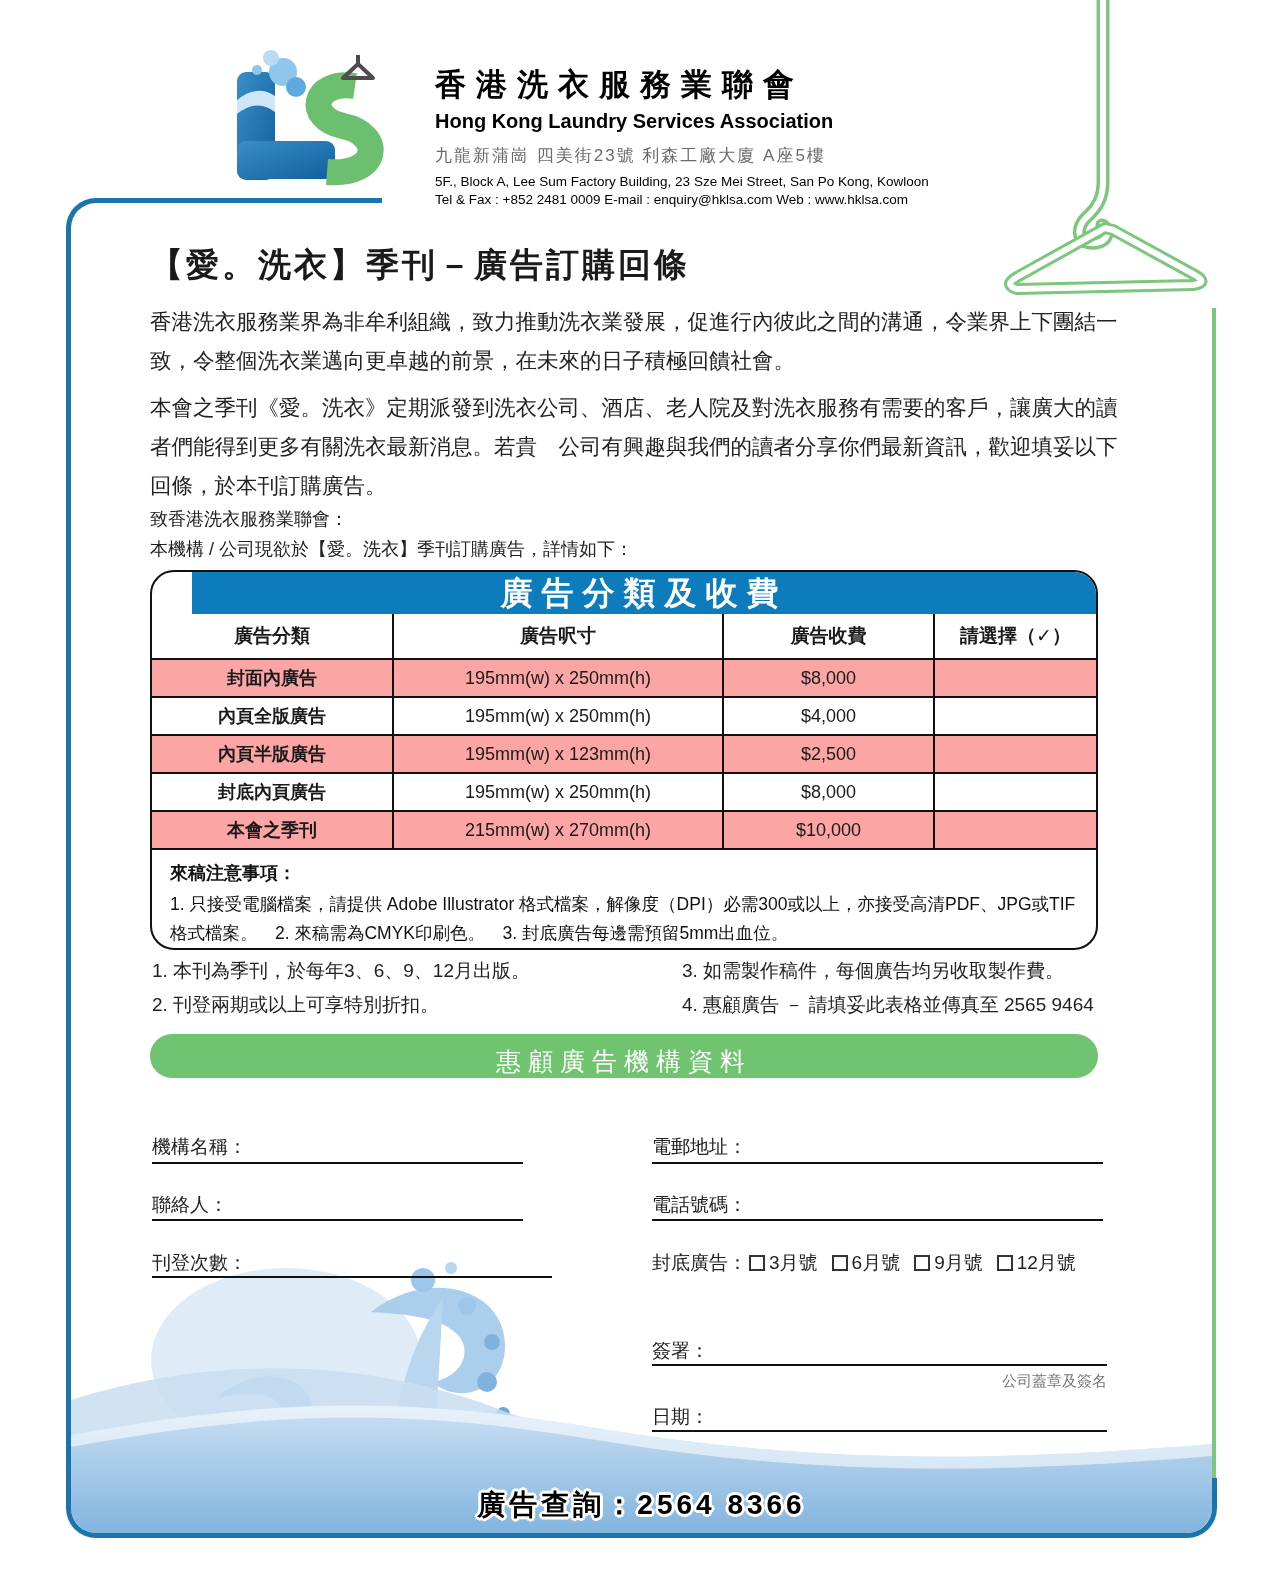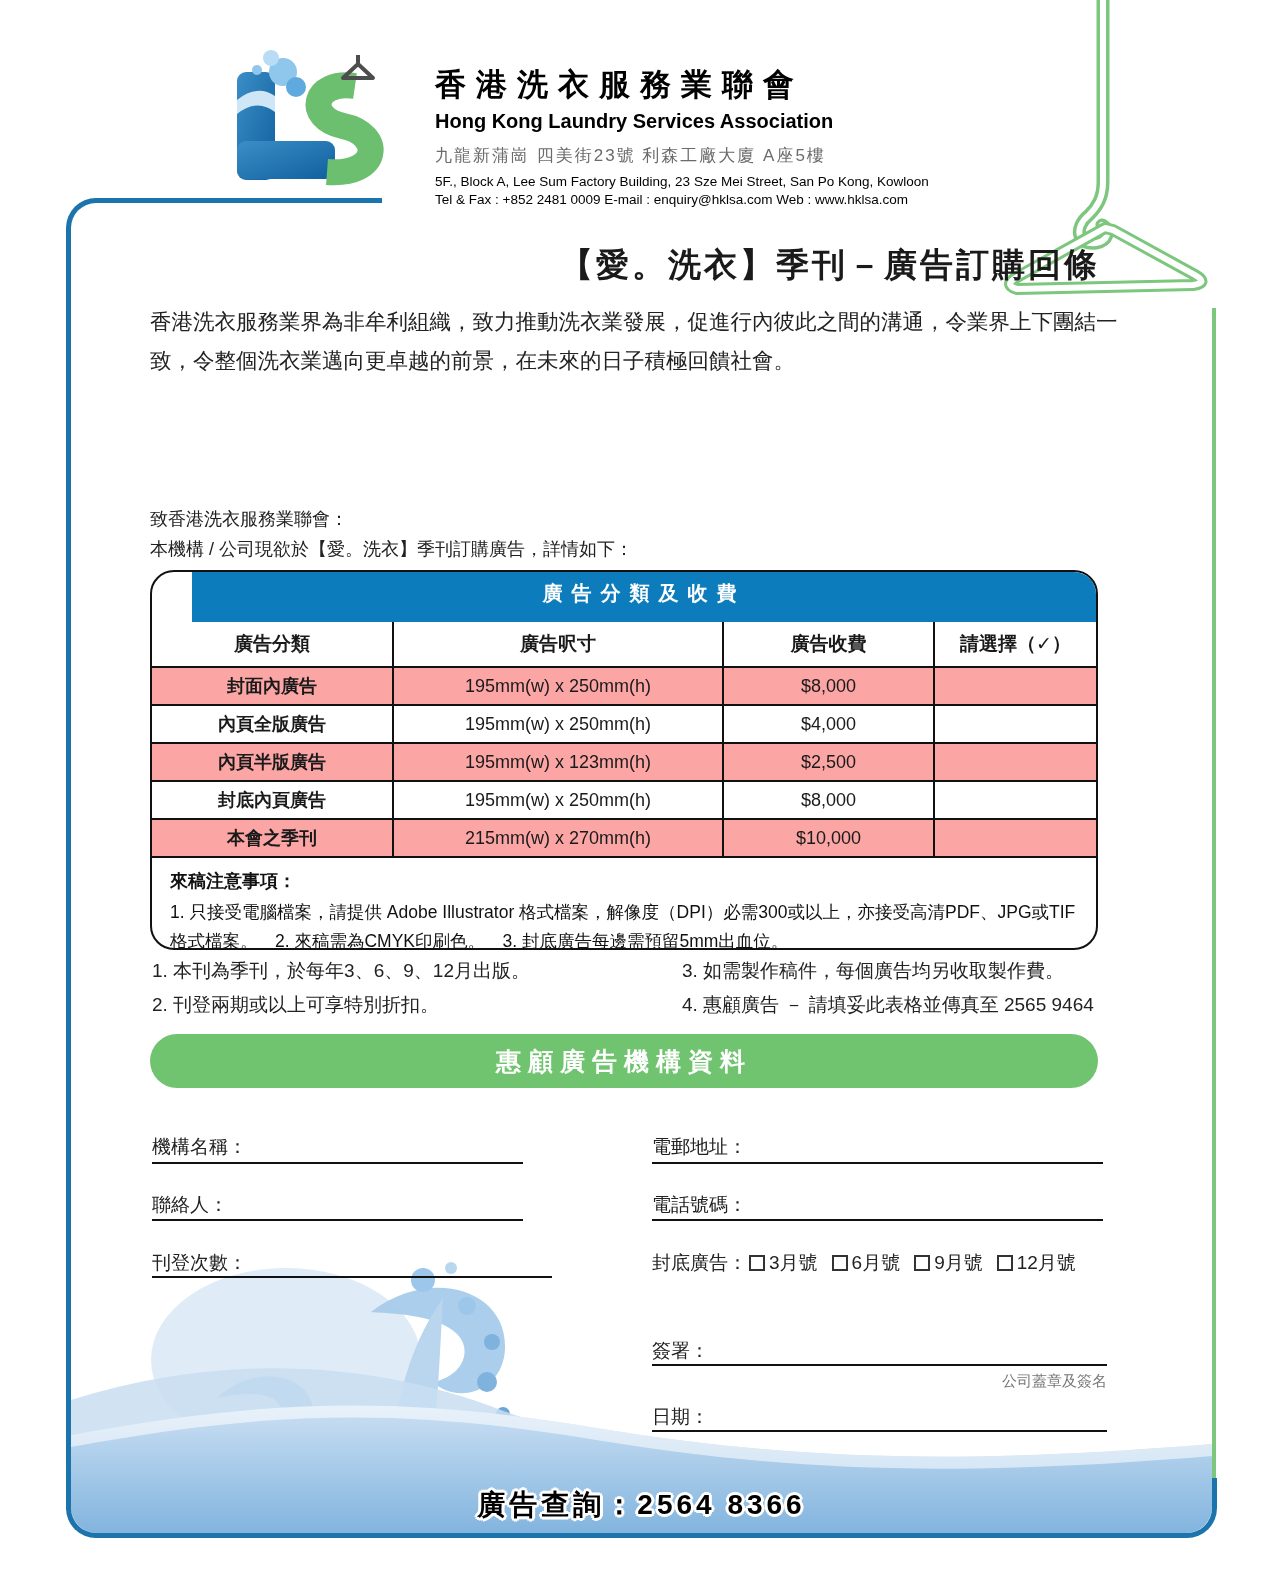--- a/index.html
+++ b/index.html
@@ -24,52 +24,52 @@
   .hdr-zh { font-size:31px; font-weight:bold; letter-spacing:10px; color:#000; white-space:nowrap; }
   .hdr-en { font-size:20px; font-weight:bold; color:#000; margin-top:4px; letter-spacing:0px; }
   .hdr-addr-zh { font-size:17px; color:#6b6b6b; margin-top:11px; letter-spacing:2px; }
   .hdr-addr-en { font-size:13.5px; color:#000; margin-top:7px; }
   .hdr-tel { font-size:13.5px; color:#000; margin-top:3px; }
 
   
   .hanger { position:absolute; left:985px; top:0px; z-index:2; }
 
   
-  .doc-title { position:absolute; left:150px; top:243px; width:950px; text-align:right;
+  .doc-title { position:absolute; left:150px; top:243px; width:950px; text-align:left;
     font-size:33px; font-weight:bold; letter-spacing:3px; z-index:5; }
   .para { position:absolute; left:150px; width:978px; font-size:21.5px; line-height:39px; color:#222; }
   .para1 { top:303px; }
   .para2 { top:389px; }
   .salut { position:absolute; left:150px; top:507px; font-size:18px; color:#222; }
   .intent { position:absolute; left:150px; top:537px; font-size:18px; color:#222; }
 
   
   .feebox { position:absolute; left:150px; top:570px; width:948px; height:380px;
     border:2px solid #111; border-radius:24px; overflow:hidden; background:#fff; z-index:2; }
-  .feeband { height:50px; background:#0d7cbd; color:#fff; text-align:center; line-height:42px;
-    font-size:20px; font-weight:bold; letter-spacing:9px;margin-left:40px; }
+  .feeband { height:42px; background:#0d7cbd; color:#fff; text-align:center; line-height:42px;
+    font-size:32px; font-weight:bold; letter-spacing:9px;margin-left:40px; }
   .frow { display:flex; width:100%; }
   .frow > div { border-right:2px solid #111; display:flex; align-items:center; justify-content:center; }
   .frow > div:last-child { border-right:none; }
   .c1 { width:242px; } .c2 { width:330px; } .c3 { width:211px; } .c4 { flex:1; }
   .fhead { height:46px; border-bottom:2px solid #111; font-weight:bold; font-size:19px; }
   .fdata { height:38px; font-size:18px; border-bottom:2px solid #111; }
   .fdata .c1 { font-weight:bold; }
   .shade { background:#fca5a5; }
   .notes { padding:9px 18px 0 18px; font-size:17.5px; line-height:1.62; color:#111; }
   .notes-title { font-weight:bold; font-size:18px; margin-bottom:2px; }
 
   
   .term { position:absolute; font-size:19px; color:#222; z-index:2; }
   .term1 { left:152px; top:958px;text-align:center; } .term2 { left:152px; top:992px; }
   .term3 { left:682px; top:958px; } .term4 { left:682px; top:992px; }
 
   
-  .greenbar { position:absolute; left:150px; top:1034px; width:948px; height:54px; background:#70c46f;
-    border-radius:27px; color:#fff; font-size:25px; font-weight:bold; letter-spacing:7px;
+  .greenbar { position:absolute; left:150px; top:1034px; width:948px; height:44px; background:#70c46f;
+    border-radius:27px; color:#fff; font-size:25px; font-weight:normal; letter-spacing:7px;
     text-align:center; line-height:54px; z-index:2; }
 
   
   .flabel { position:absolute; font-size:19px; color:#222; z-index:2; }
   .fline { position:absolute; height:0; border-bottom:2px solid #111; z-index:2; }
   .lab-org { left:152px; top:1134px; }   .line-org { left:152px; top:1162px; width:371px; }
   .lab-email { left:652px; top:1134px; } .line-email { left:652px; top:1162px; width:451px; }
   .lab-contact { left:152px; top:1192px; } .line-contact { left:152px; top:1219px; width:371px; }
   .lab-phone { left:652px; top:1192px; }  .line-phone { left:652px; top:1219px; width:451px; }
   .lab-times { left:152px; top:1250px; }  .line-times { left:152px; top:1276px; width:400px; }
@@ -171,20 +171,21 @@
   <div class="hdr">
     <div class="hdr-zh">香港洗衣服務業聯會</div>
     <div class="hdr-en">Hong Kong Laundry Services Association</div>
     <div class="hdr-addr-zh">九龍新蒲崗 四美街23號 利森工廠大廈 A座5樓</div>
     <div class="hdr-addr-en">5F., Block A, Lee Sum Factory Building, 23 Sze Mei Street, San Po Kong, Kowloon</div>
     <div class="hdr-tel">Tel &amp; Fax : +852 2481 0009   E-mail : enquiry@hklsa.com   Web : www.hklsa.com</div>
   </div>
 
   <div class="doc-title">【愛。洗衣】季刊－廣告訂購回條</div>
   <div class="para para1">香港洗衣服務業界為非牟利組織，致力推動洗衣業發展，促進行內彼此之間的溝通，令業界上下團結一致，令整個洗衣業邁向更卓越的前景，在未來的日子積極回饋社會。</div>
+  <div class="para para2">本會之季刊《愛。洗衣》定期派發到洗衣公司、酒店、老人院及對洗衣服務有需要的客戶，讓廣大的讀者們能得到更多有關洗衣最新消息。若貴　公司有興趣與我們的讀者分享你們最新資訊，歡迎填妥以下回條，於本刊訂購廣告。</div>
   <div class="salut">致香港洗衣服務業聯會：</div>
   <div class="intent">本機構 / 公司現欲於【愛。洗衣】季刊訂購廣告，詳情如下：</div>
 
   <div class="feebox">
     <div class="feeband">廣告分類及收費</div>
     <div class="frow fhead">
       <div class="c1">廣告分類</div>
       <div class="c2">廣告呎寸</div>
       <div class="c3">廣告收費</div>
       <div class="c4">請選擇（✓）</div>

